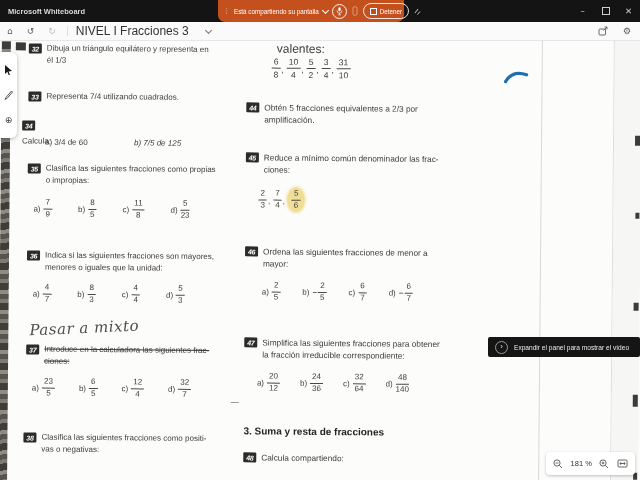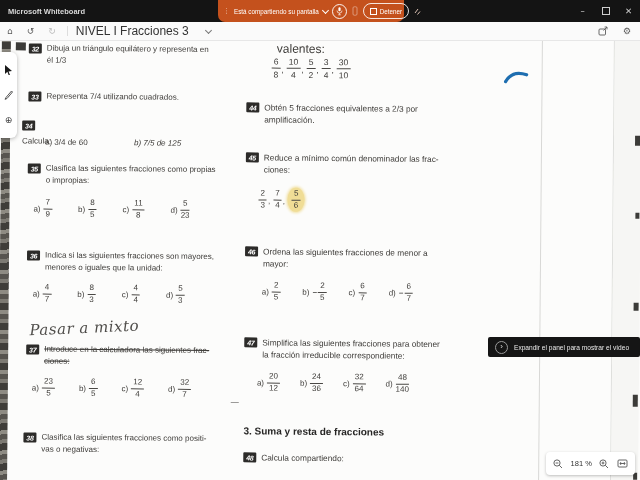--- a/index.html
+++ b/index.html
@@ -352,21 +352,21 @@
         <span class="fsep">,</span>
         <span class="fitem">
           <span class="frac">
             <span class="fn">3</span>
             <span class="fd">4</span>
           </span>
         </span>
         <span class="fsep">,</span>
         <span class="fitem">
           <span class="frac">
-            <span class="fn">30</span>
+            <span class="fn">31</span>
             <span class="fd">10</span>
           </span>
         </span>
       </div>
 
     <svg class="blue-arc" width="26" height="18" viewBox="0 0 26 18">
       <path d="M2 14 Q9 2 23 7" fill="none" stroke="#1e6eb0" stroke-width="3.2" stroke-linecap="round"></path>
     </svg>
 
     <div class="ex r" style="left:245px;top:62px;">

